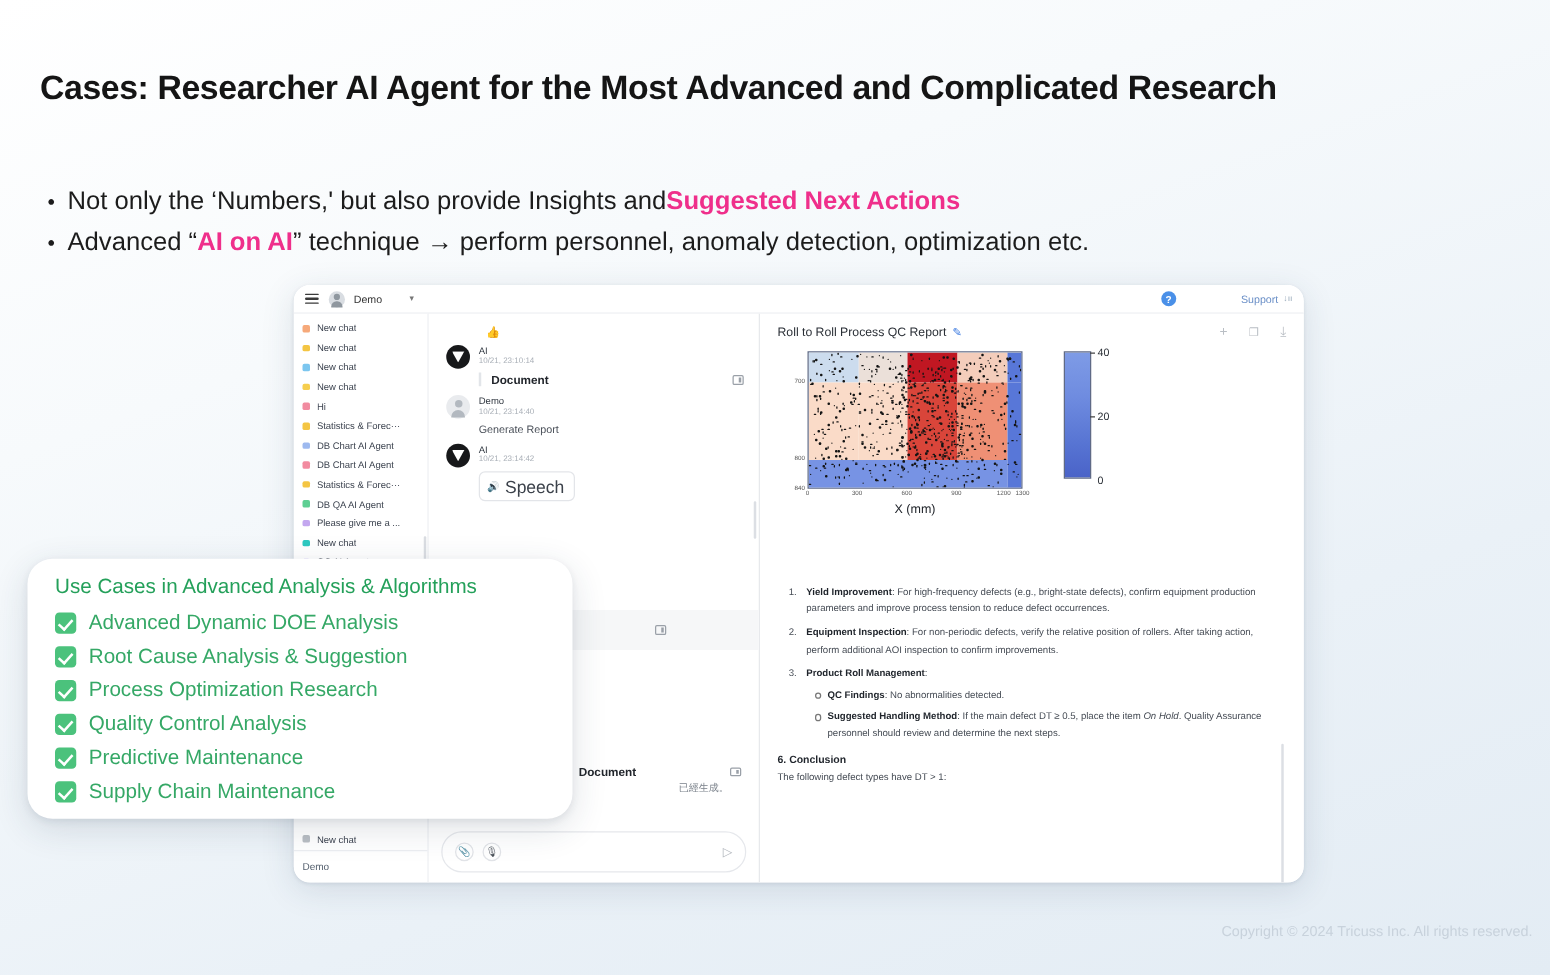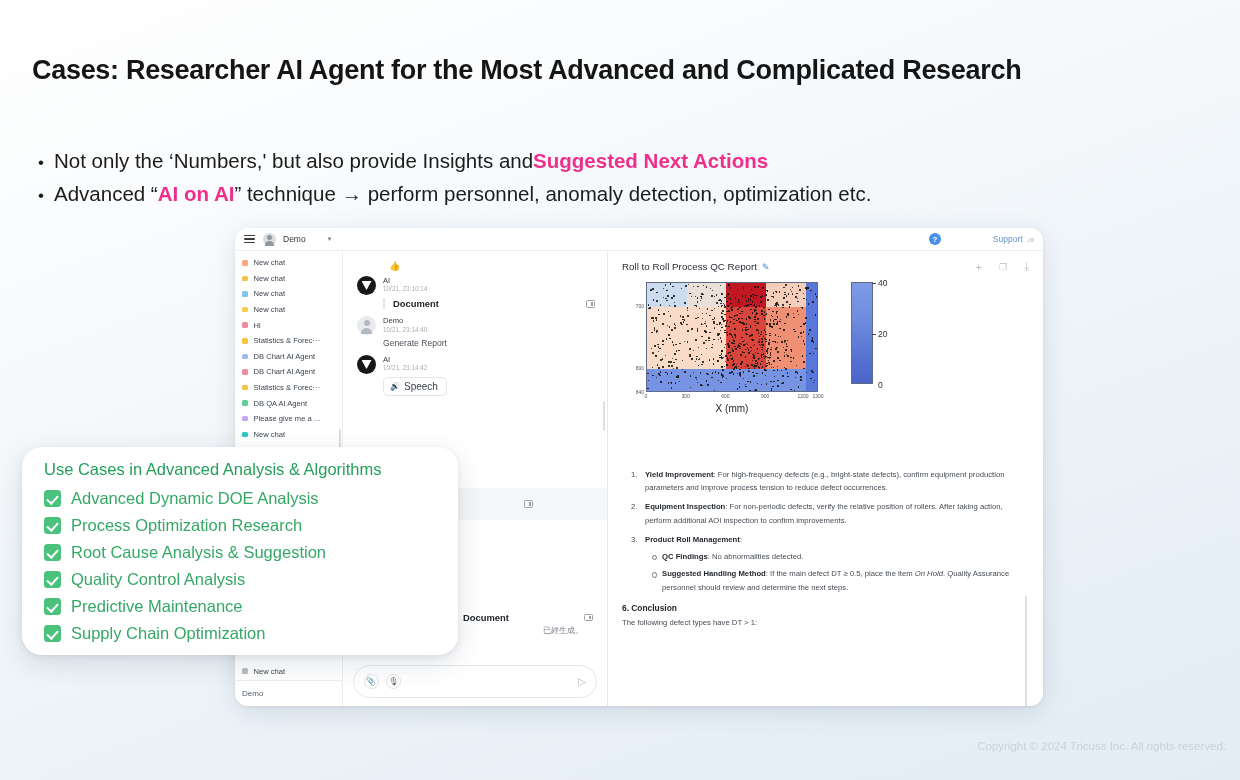--- a/index.html
+++ b/index.html
@@ -179,21 +179,21 @@
   .panel-icon::after {
     content: ""; position: absolute; right: 1px; top: 1px;
     width: 2.5px; height: 3.5px; background: #9aa0a8;
   }
   .speech-chip {
     margin-top: 4px; display: inline-flex; align-items: center; gap: 4px;
     border: 1px solid #e3e5e9; border-radius: 5px;
     padding: 3px 8px 3px 6px; background: #fff;
   }
   .speech-chip .glyph { font-size: 8px; color: #5a6069; }
-  .speech-chip .lbl { font-size: 10px; color: #3b414a; }
+  .speech-chip .lbl { font-size: 14px; color: #3b414a; }
   .chat-scrollbar {
     position: absolute; right: 2px; top: 150px; width: 2.5px; height: 30px;
     background: #dcdfe4; border-radius: 2px;
   }
   .grey-band {
     position: absolute; left: 0; right: 0; top: 237px; height: 32px;
     background: #f6f7f8;
     display: flex; align-items: center; justify-content: flex-end;
     padding-right: 74px;
   }
@@ -1366,33 +1366,33 @@
 </div>
 
 <div class="usecase-card">
   <div class="uc-title">Use Cases in Advanced Analysis &amp; Algorithms</div>
   <div class="uc-row">
       <span class="uc-check"></span>
       <span class="uc-label">Advanced Dynamic DOE Analysis</span>
     </div>
   <div class="uc-row">
       <span class="uc-check"></span>
-      <span class="uc-label">Process Optimization Research</span>
+      <span class="uc-label">Root Cause Analysis &amp; Suggestion</span>
     </div>
   <div class="uc-row">
       <span class="uc-check"></span>
-      <span class="uc-label">Root Cause Analysis &amp; Suggestion</span>
+      <span class="uc-label">Process Optimization Research</span>
     </div>
   <div class="uc-row">
       <span class="uc-check"></span>
       <span class="uc-label">Quality Control Analysis</span>
     </div>
   <div class="uc-row">
       <span class="uc-check"></span>
       <span class="uc-label">Predictive Maintenance</span>
     </div>
   <div class="uc-row">
       <span class="uc-check"></span>
-      <span class="uc-label">Supply Chain Optimization</span>
+      <span class="uc-label">Supply Chain Maintenance</span>
     </div>
 </div>
 
 <div class="footer">Copyright © 2024 Tricuss Inc. All rights reserved.</div>
 
 </body></html>

